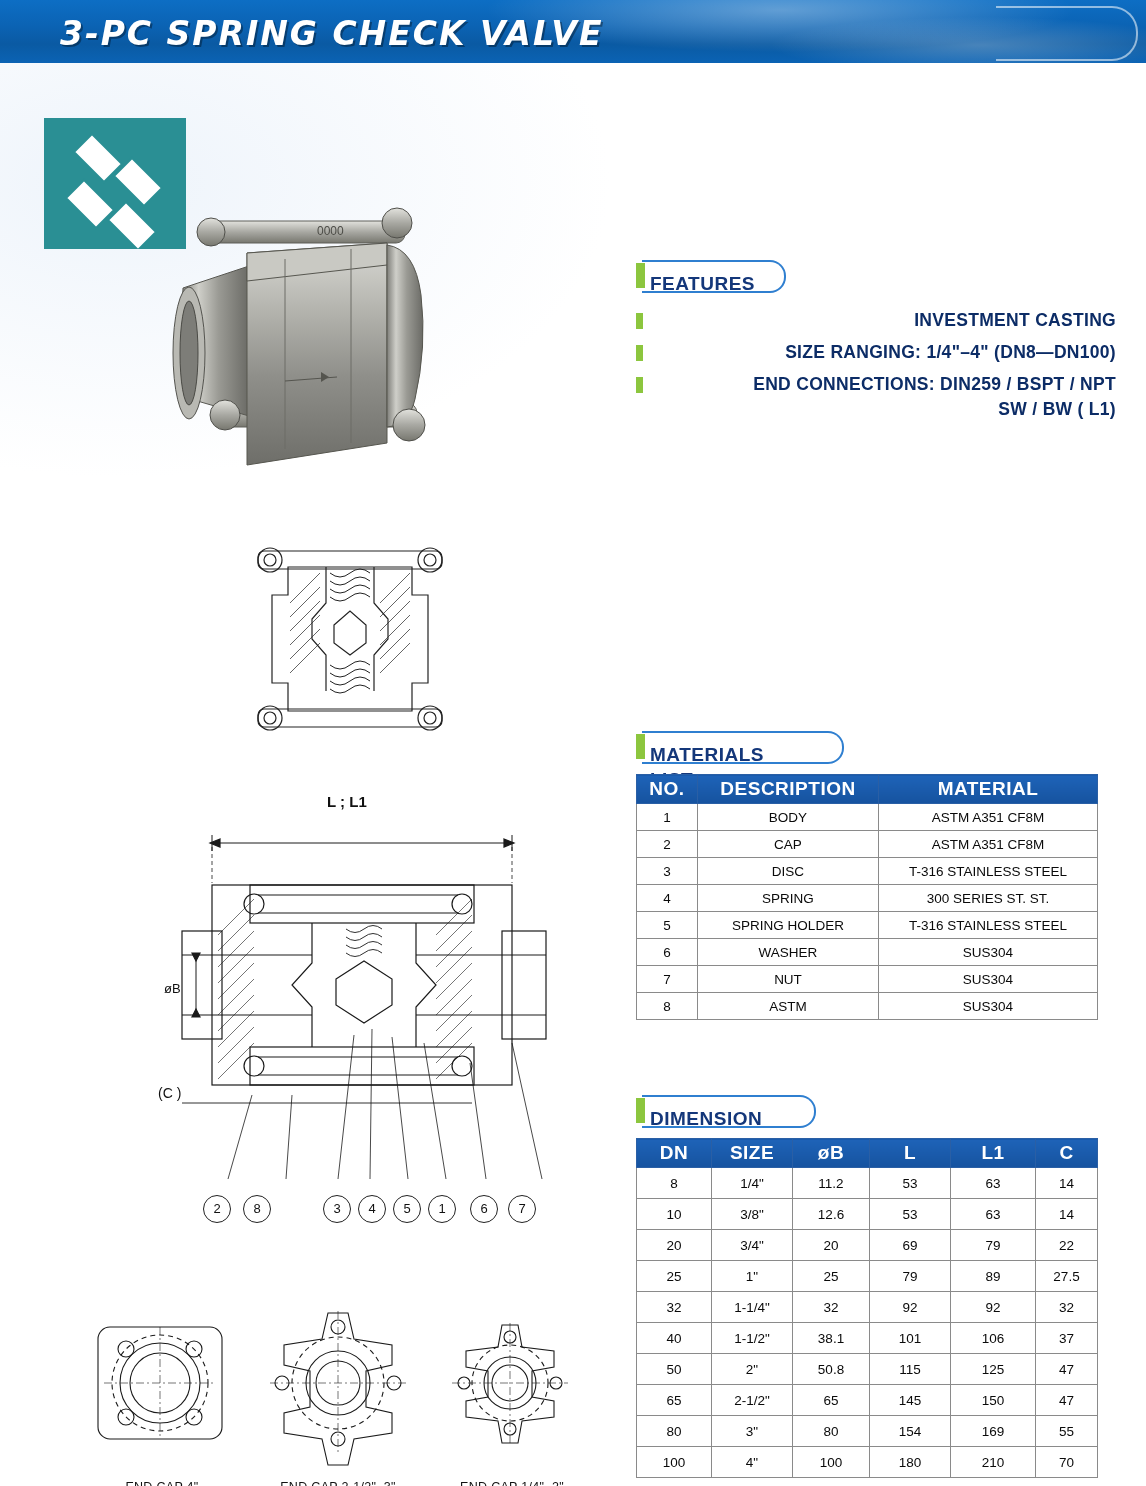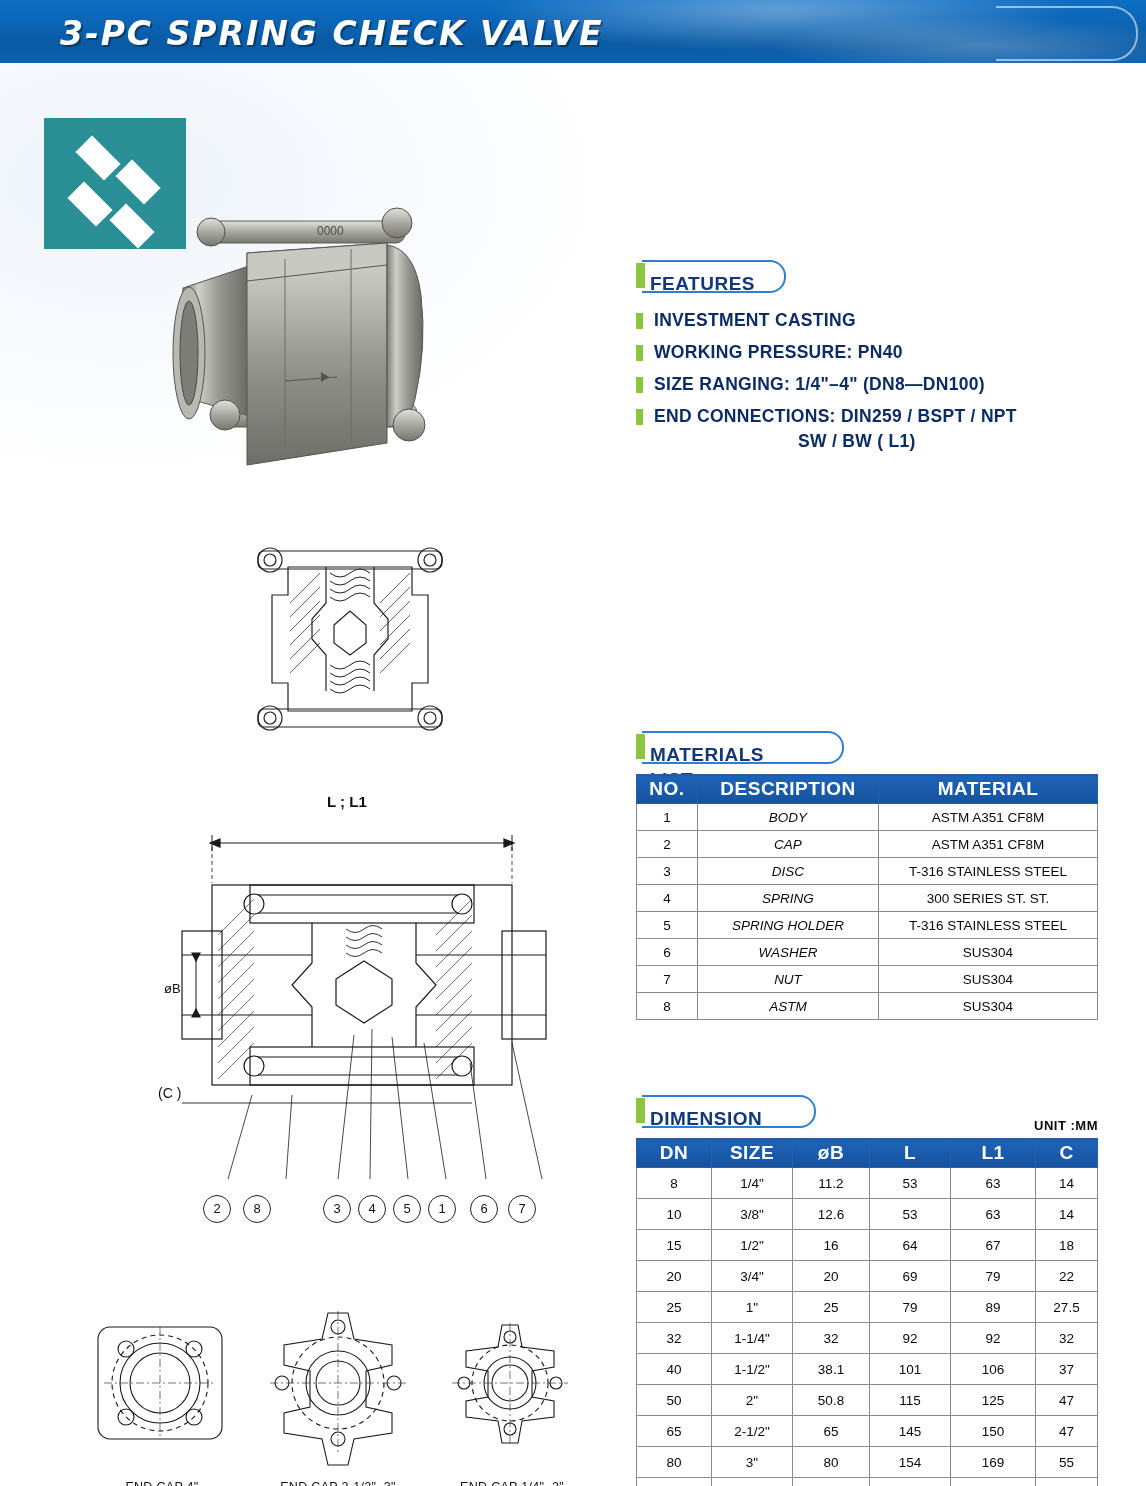--- a/index.html
+++ b/index.html
@@ -62,41 +62,41 @@
     padding-right:18px;
   }
   .sect .pill{
     position:absolute;left:6px;top:-3px;height:29px;border:2px solid #2f7fd0;
     border-radius:0 16px 16px 0;border-left:none;
   }
   
   #features{position:absolute;left:636px;top:200px;width:480px;}
   .feat{
     position:relative;margin-top:11px;padding-left:18px;
-    font-size:17.5px;font-weight:bold;color:#0c2c66;letter-spacing:.3px;
+    font-size:17.5px;font-weight:bold;color:#0c2c66;letter-spacing:.3px;text-align:right;
   }
   .feat .tick{
     position:absolute;left:0;top:3px;width:7px;height:16px;background:#8cc63e;
   }
   .feat .cont{display:block;padding-left:144px;padding-top:4px;}
   
   table{border-collapse:collapse;}
   .tbl{position:absolute;font-size:13.5px;color:#0a0a0a;}
   .tbl th{
     background:linear-gradient(180deg,#1e63b8,#16539f);
     color:#fff;font-weight:bold;font-size:19px;border:1px solid #2a5fa5;
     height:26px;letter-spacing:.5px;
   }
   .tbl td{
     border:1px solid #8a8a8a;text-align:center;height:24px;
     background:#ffffff;font-size:13.5px;
   }
   #materials{left:636px;top:711px;width:462px;}
   #materials td.no{width:58px;}
-  #materials td.desc{width:178px;font-style:italic;}
+  #materials td.desc{width:178px;}
   #dimension{left:636px;top:1075px;width:462px;}
   #dimension td{height:28px;}
   #unit{
     position:absolute;left:636px;top:1055px;width:462px;text-align:right;
     font-size:13px;font-weight:bold;color:#0a0a0a;letter-spacing:.5px;
   }
   
   #cut-away{position:absolute;left:230px;top:470px;width:240px;height:230px;}
   #section-dwg{position:absolute;left:140px;top:740px;width:450px;height:450px;}
   #endcaps{position:absolute;left:70px;top:1225px;width:540px;height:220px;}
@@ -183,24 +183,20 @@
     <div class="txt">FEATURES</div>
   </div>
 
   <div id="features" style="top:236px;">
     <div class="feat">
       <span class="tick"></span>
       <span>INVESTMENT CASTING</span>
     </div>
     <div class="feat">
       <span class="tick"></span>
-      <span>WORKING PRESSURE: PN40</span>
-    </div>
-    <div class="feat">
-      <span class="tick"></span>
       <span>SIZE RANGING: 1/4"–4" (DN8—DN100)</span>
     </div>
     <div class="feat">
       <span class="tick"></span>
       <span>END CONNECTIONS: DIN259 / BSPT / NPT</span>
       <span class="cont">SW /  BW ( L1)</span>
     </div>
   </div>
 
   <div id="cut-away">
@@ -418,21 +414,20 @@
           <td>SUS304</td>
         </tr>
     </tbody>
   </table>
 
   <div class="sect" style="left:636px;top:1035px;">
     <div class="bar"></div>
     <div class="pill" style="width:172px;"></div>
     <div class="txt">DIMENSION</div>
   </div>
-  <div id="unit">UNIT :MM</div>
 
   <table class="tbl" id="dimension">
     <thead>
       <tr>
         <th style="width:72px;">DN</th>
         <th style="width:78px;">SIZE</th>
         <th style="width:74px;">øB</th>
         <th style="width:78px;">L</th>
         <th style="width:82px;">L1</th>
         <th>C</th>
@@ -449,28 +444,20 @@
         </tr>
       <tr>
           <td>10</td>
           <td>3/8"</td>
           <td>12.6</td>
           <td>53</td>
           <td>63</td>
           <td>14</td>
         </tr>
       <tr>
-          <td>15</td>
-          <td>1/2"</td>
-          <td>16</td>
-          <td>64</td>
-          <td>67</td>
-          <td>18</td>
-        </tr>
-      <tr>
           <td>20</td>
           <td>3/4"</td>
           <td>20</td>
           <td>69</td>
           <td>79</td>
           <td>22</td>
         </tr>
       <tr>
           <td>25</td>
           <td>1"</td>

